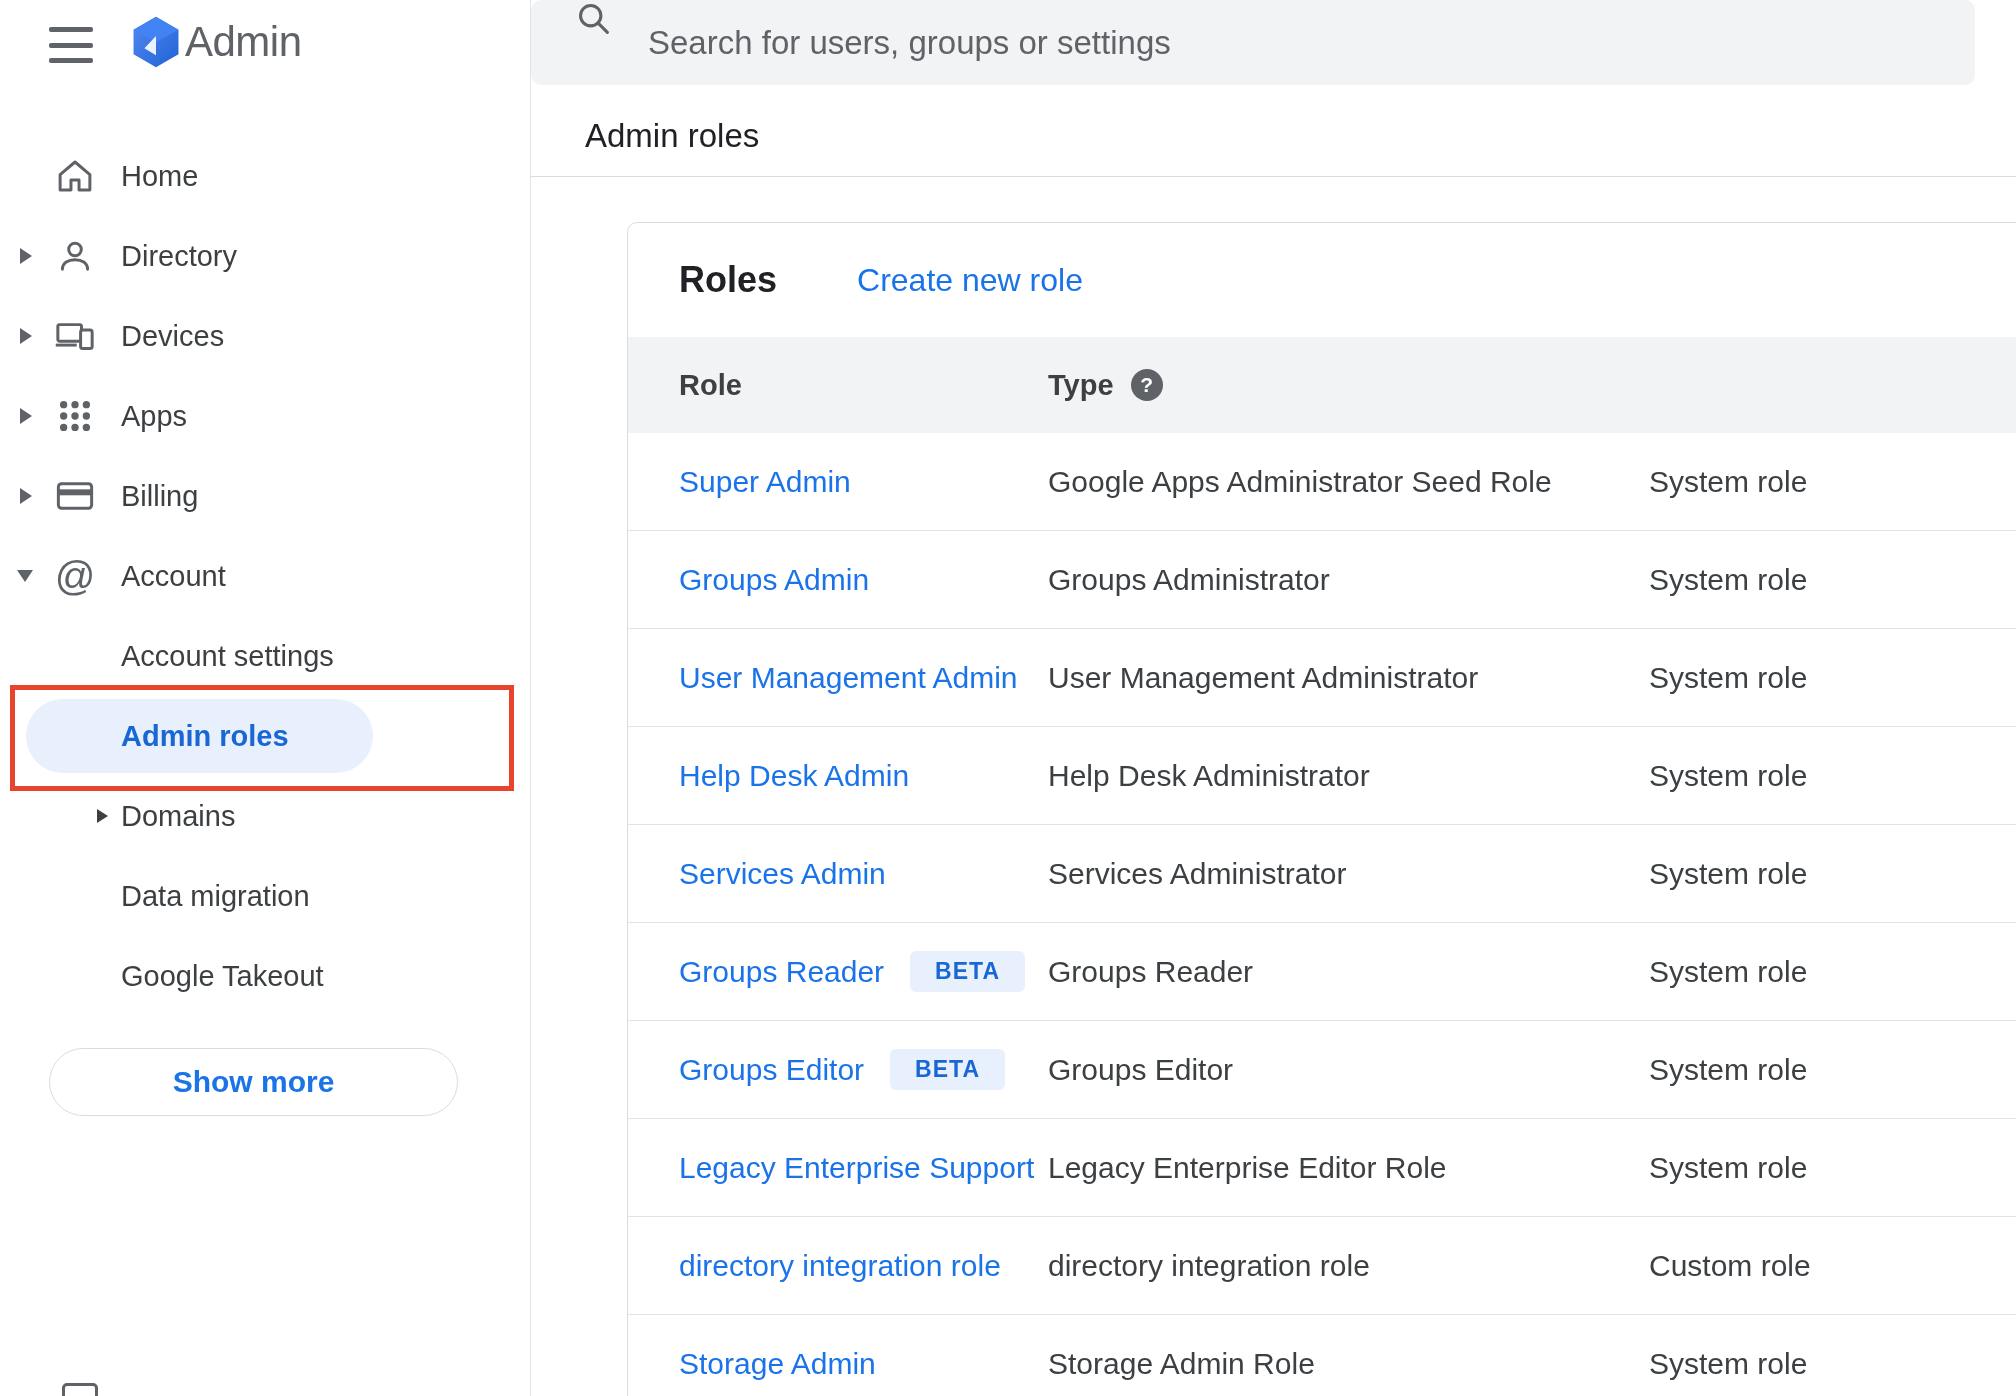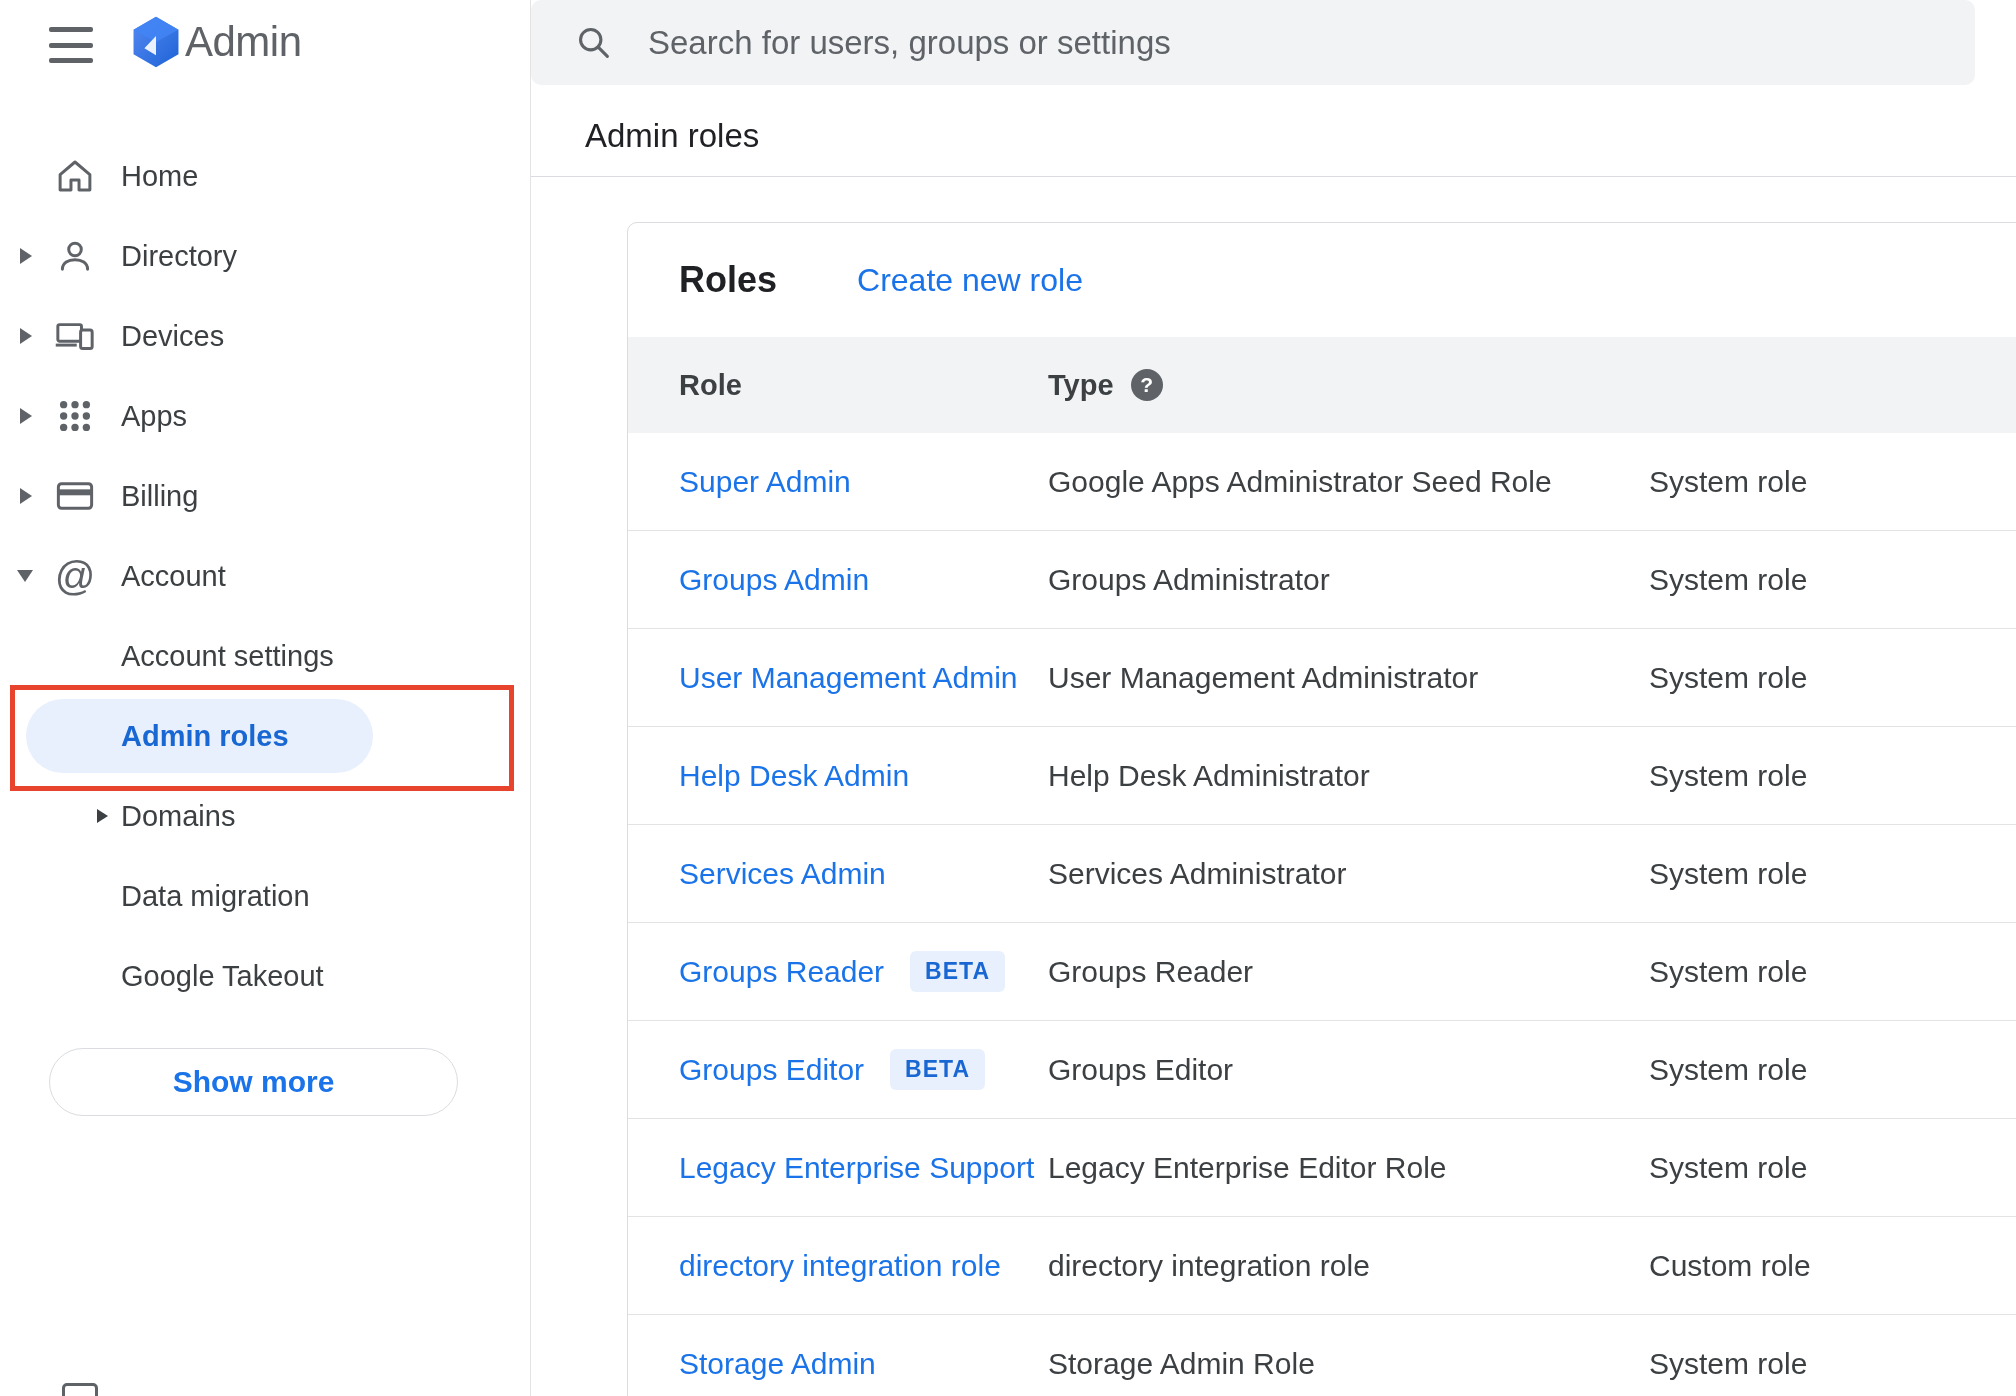--- a/index.html
+++ b/index.html
@@ -34,21 +34,21 @@
   .red-box { position:absolute; left:10px; top:685px; width:504px; height:106px;
     border:5px solid #e8432d; pointer-events:none; }
   .show-more { position:absolute; left:49px; top:1048px; width:409px; height:68px;
     border:1px solid #dadce0; border-radius:34px; display:flex; align-items:center;
     justify-content:center; font-size:30px; color:#1a73e8; font-weight:bold; cursor:pointer; background:#fff; }
   .partial-icon { position:absolute; left:62px; top:1383px; width:36px; height:30px;
     border:3px solid #5f6368; border-radius:5px; }
 
   
   .search-bar { position:absolute; left:531px; top:0; width:1444px; height:85px;
-    background:#f1f3f4; border-radius:10px; display:flex; align-items:center; }
+    background:#f1f3f4; border-radius:10px; display:flex; }
   .search-icon { margin-left:44px; display:flex; }
   .search-input { flex:1; margin-left:36px; margin-right:30px; border:none; outline:none;
     background:transparent; font-size:33px; color:#202124; font-family:"Liberation Sans", sans-serif; }
   .search-input::placeholder { color:#5f6368; opacity:1; }
   .breadcrumb { position:absolute; left:585px; top:117px; font-size:33px; color:#202124; }
   .divider-h { position:absolute; left:531px; width:1485px; top:176px; height:1px; background:#dadce0; }
 
   
   .card { position:absolute; left:627px; top:222px; width:1400px; height:1250px;
     background:#fff; border:1px solid #dadce0; border-radius:10px 0 0 0; }
@@ -60,21 +60,21 @@
     font-size:29px; color:#3c4043; font-weight:bold; }
   .th-type { display:flex; align-items:center; }
   .help { width:32px; height:32px; border-radius:50%; background:#5f6368; color:#fff;
     font-size:21px; font-weight:bold; display:flex; align-items:center; justify-content:center;
     margin-left:17px; cursor:pointer; }
   .row { height:98px; display:grid; grid-template-columns:369px 601px 1fr;
     align-items:center; padding-left:51px; border-bottom:1px solid #e3e3e3; }
   .role-cell { display:flex; align-items:center; }
   .role-link { font-size:30px; color:#1a73e8; cursor:pointer; text-decoration:none; white-space:nowrap; }
   .beta-badge { margin-left:26px; background:#e8f0fe; color:#1967d2; font-size:23px;
-    font-weight:bold; letter-spacing:1px; padding:7px 15px; border-radius:6px; }
+    font-weight:bold; letter-spacing:1px; padding:7px 25px; border-radius:6px; }
   .desc-cell { font-size:30px; color:#3c4043; }
   .type-cell { font-size:30px; color:#3c4043; }
 </style>
 </head>
 <body>
 
 <div class="stage">
 
   <div class="sidebar">
     <div class="hamburger">

